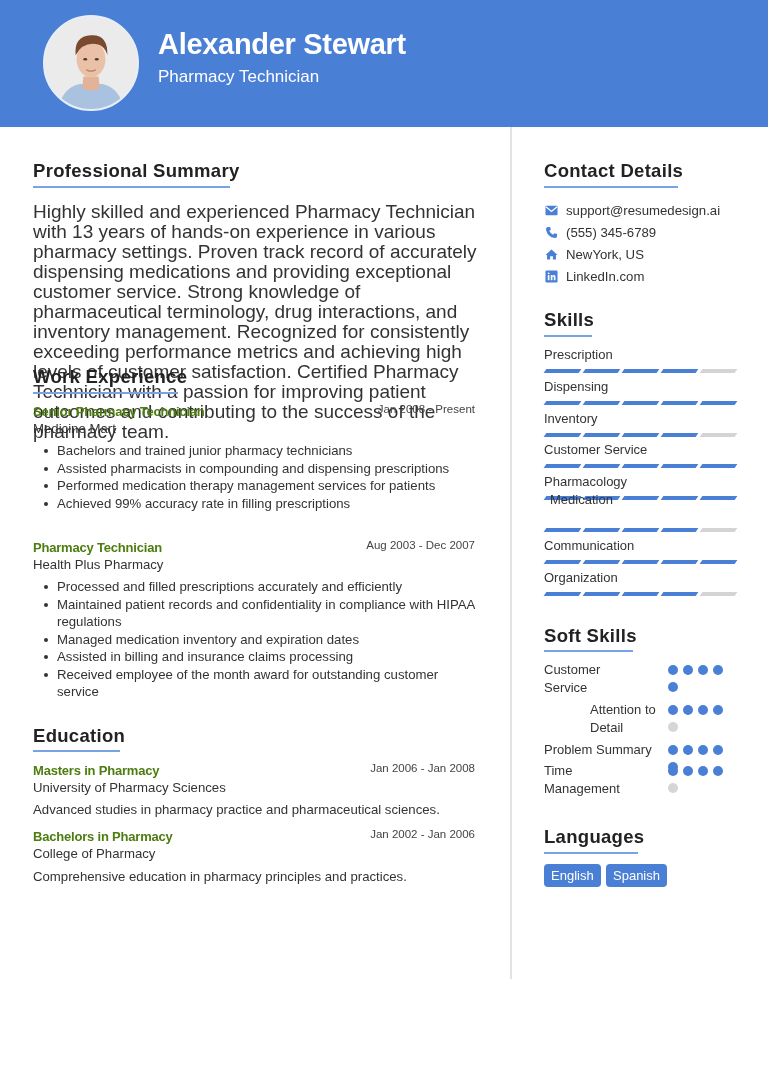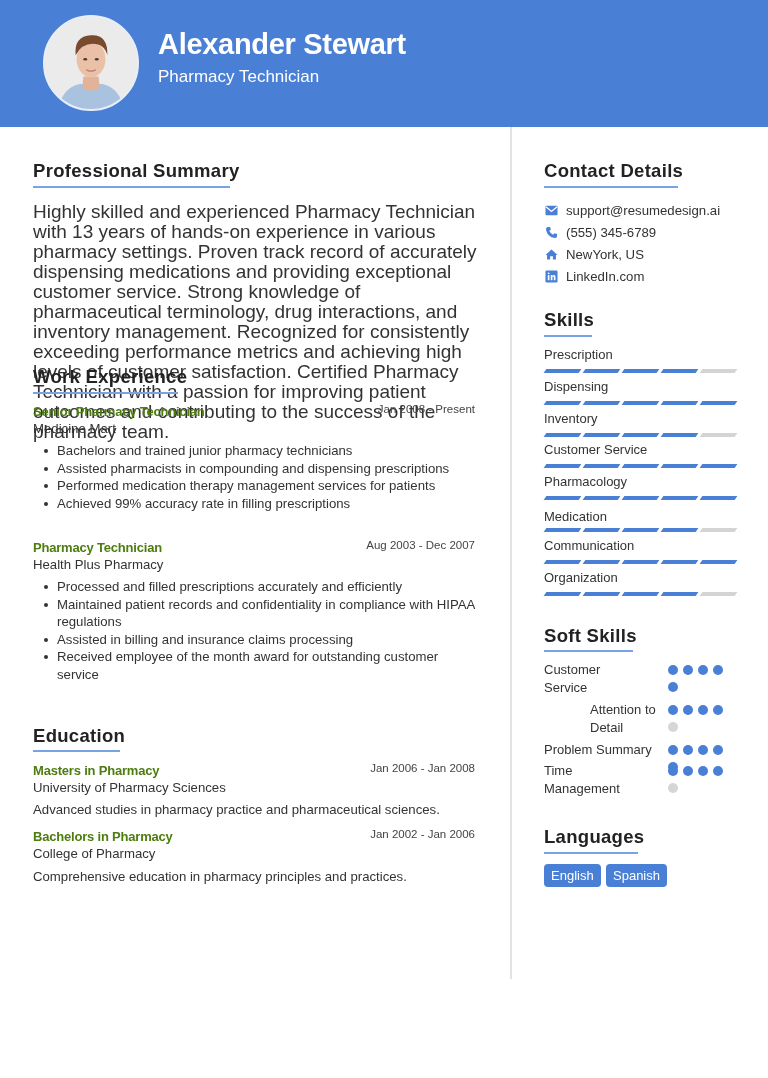--- a/index.html
+++ b/index.html
@@ -83,20 +83,21 @@
   </ul>
 </div>
 
 <div>
   <div class="job-title" style="left:33px; top:540px;">Pharmacy Technician</div>
   <div class="date" style="right:293px; top:539px;">Aug 2003 - Dec 2007</div>
   <div class="company" style="left:33px; top:557px;">Health Plus Pharmacy</div>
   <ul class="bullets" style="left:33px; top:578px; width:445px;">
     <li>Processed and filled prescriptions accurately and efficiently</li>
     <li>Maintained patient records and confidentiality in compliance with HIPAA regulations</li>
+    <li>Managed medication inventory and expiration dates</li>
     <li>Assisted in billing and insurance claims processing</li>
     <li>Received employee of the month award for outstanding customer service</li>
   </ul>
 </div>
 
 <div class="section-heading" style="left:33px; top:725px;">Education</div>
 <div class="underline" style="left:33px; top:750px; width:87px;"></div>
 
 <div>
   <div class="job-title" style="left:33px; top:763px;">Masters in Pharmacy</div>
@@ -189,21 +190,21 @@
       <div class="seg on"></div>
     </div>
     <div class="skill-label" style="top: 474px;">Pharmacology</div>
     <div class="skill-bar" style="top: 496px;">
       <div class="seg on"></div>
       <div class="seg on"></div>
       <div class="seg on"></div>
       <div class="seg on"></div>
       <div class="seg on"></div>
     </div>
-    <div class="skill-label" style="top: 509px;">Medication</div>
+    <div class="skill-label" style="top: 492px; margin-left: 6px;">Medication</div>
     <div class="skill-bar" style="top: 528px;">
       <div class="seg on"></div>
       <div class="seg on"></div>
       <div class="seg on"></div>
       <div class="seg on"></div>
       <div class="seg"></div>
     </div>
     <div class="skill-label" style="top: 538px;">Communication</div>
     <div class="skill-bar" style="top: 560px;">
       <div class="seg on"></div>

